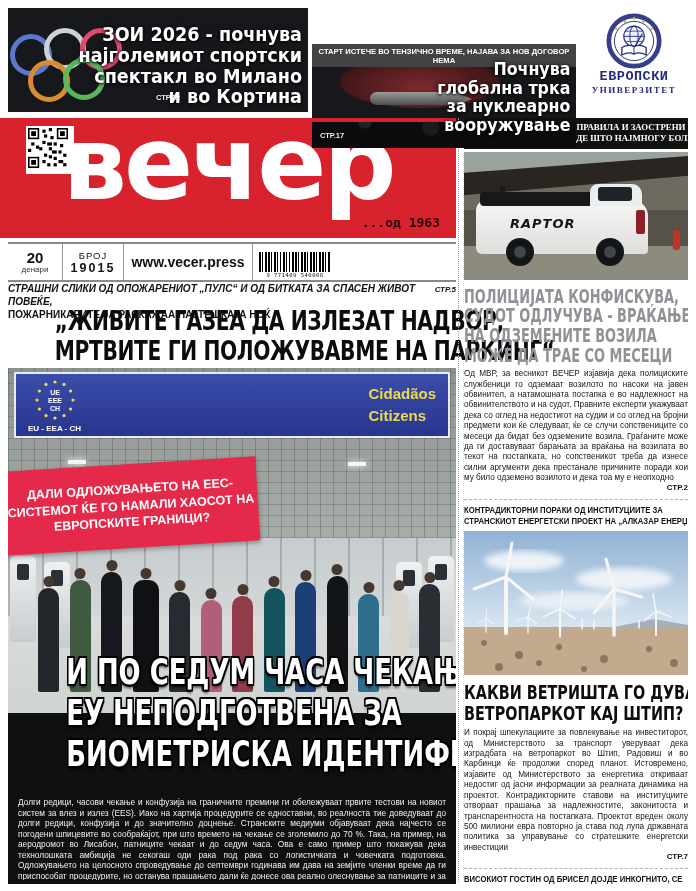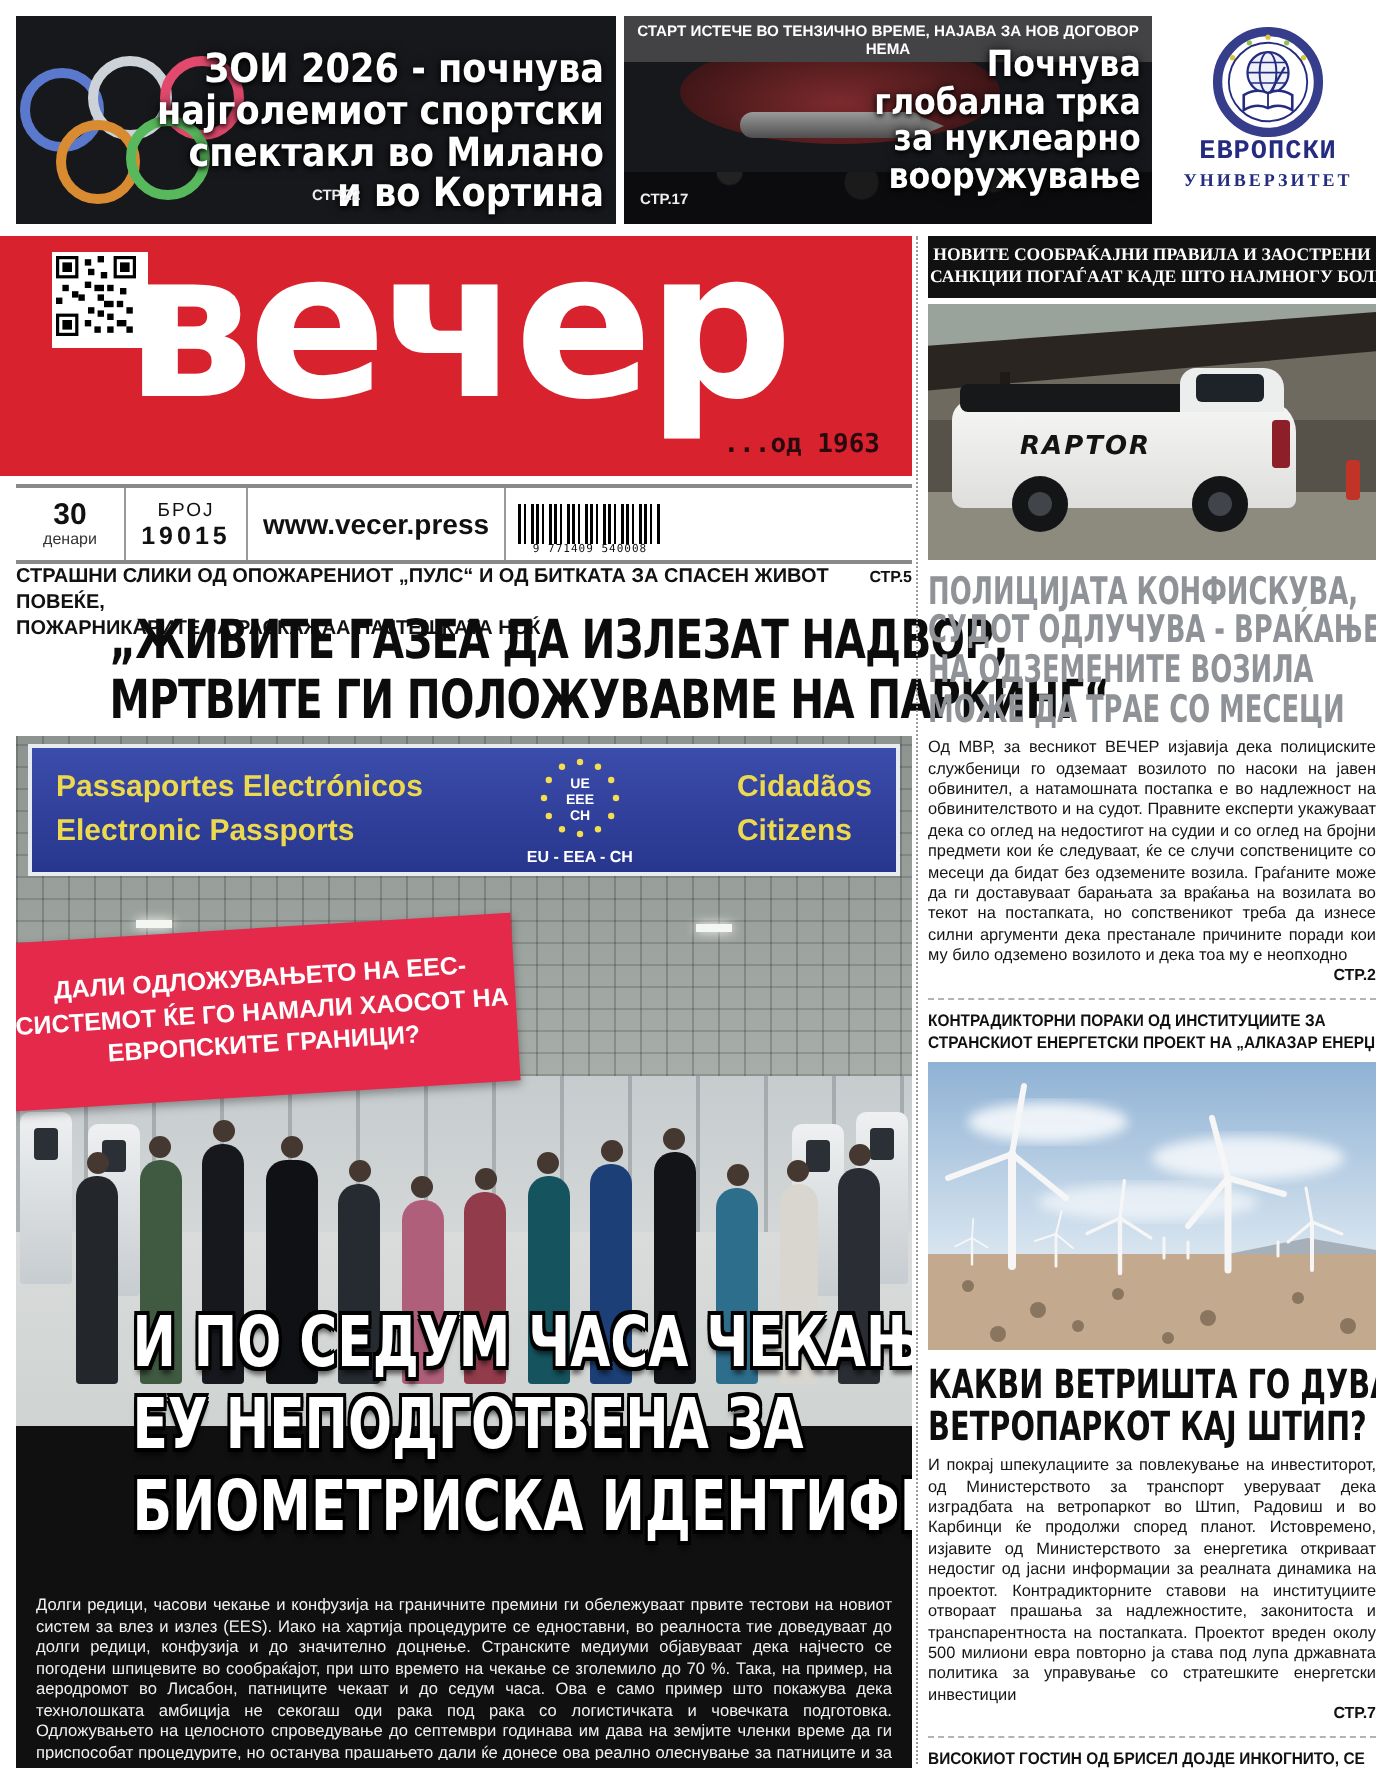--- a/index.html
+++ b/index.html
@@ -1,21 +1,21 @@
 <!DOCTYPE html>
 <html><head>
 <meta charset="utf-8">
 <style>
   html,body{margin:0;padding:0;background:#e9e9e9;}
   .page{position:relative;width:696px;height:891px;background:#fff;overflow:hidden;
         font-family:"Liberation Sans",sans-serif;color:#111;margin:0 auto;}
   
   .teaser{position:absolute;top:8px;height:104px;background:#17181c;overflow:hidden;}
   .t1{left:8px;width:300px;}
-  .t2{left:312px;width:264px;}
+  .t2{left:312px;width:264px;margin-top:36px;}
   .teaser .tk{position:absolute;top:0;left:0;right:0;background:#434346;color:#fff;
         font-size:7.6px;font-weight:bold;text-align:center;padding:2.5px 0;z-index:4;}
   .teaser .th{position:absolute;right:6px;top:16px;text-align:right;color:#fff;font-weight:bold;
         font-family:"DejaVu Sans",sans-serif;line-height:1.04;z-index:4;text-shadow:0 1px 3px #000,0 0 6px rgba(0,0,0,.7);}
   .t1 .th{font-size:20px;}
   .t2 .th{font-size:18px;}
   .th .ln{display:block;white-space:nowrap;transform:scaleX(.88);transform-origin:100% 50%;}
   .teaser .pg{position:absolute;color:#eee;font-size:7.5px;font-weight:bold;z-index:5;}
   .t1 .pg{left:148px;bottom:10px;}
   .t2 .pg{left:8px;bottom:8px;}
@@ -61,21 +61,21 @@
   .issue{width:60px;}
   .issue .l{font-size:9.5px;letter-spacing:1px;}
   .issue .n{font-size:12.5px;font-weight:bold;letter-spacing:2px;}
   .site{width:128px;font-size:14px;font-weight:bold;}
   .bc{width:84px;justify-content:flex-end;padding-bottom:2px;}
   .bars{height:20px;margin:2px 6px 0;
         background:repeating-linear-gradient(90deg,#000 0 1.5px,#fff 1.5px 3px,#000 3px 4px,#fff 4px 6.5px,#000 6.5px 8px,#fff 8px 9px);}
   .bcd{font-size:5.5px;font-family:"DejaVu Sans Mono",monospace;letter-spacing:.5px;}
   
   .lkick{position:absolute;left:8px;top:282px;width:448px;font-weight:bold;font-size:10px;line-height:1.3;}
-  .lkick .row1{display:flex;justify-content:space-between;align-items:baseline;}
+  .lkick .row1{display:flex;justify-content:space-between;align-items:baseline;font-style:italic;}
   .lkick .pg{font-size:8px;}
   .lhead{position:absolute;left:-4px;top:306px;width:470px;text-align:center;color:#0c0c0c;
         font-family:"DejaVu Sans",sans-serif;font-weight:bold;}
   .lhead .ln{display:block;white-space:nowrap;transform:scaleX(.75);font-size:27px;line-height:1.12;letter-spacing:-.5px;}
   
   .main-block{position:absolute;left:8px;top:368px;width:448px;height:516px;overflow:hidden;}
   .photo{position:absolute;left:0;top:0;right:0;height:345px;background:#b9bfc0;overflow:hidden;}
   .ceil{position:absolute;left:0;right:0;top:0;height:170px;background:
         repeating-linear-gradient(90deg,rgba(0,0,0,.18) 0 1px,transparent 1px 13px),
         repeating-linear-gradient(0deg,rgba(0,0,0,.15) 0 1px,transparent 1px 11px),
@@ -254,21 +254,21 @@
         <rect x="16" y="22" width="2" height="2" fill="#000"></rect>
           <rect x="22" y="22" width="2" height="2" fill="#000"></rect>
       </svg>
     </div>
     <div class="logo">вечер</div>
     <div class="tagline">...од 1963</div>
   </div>
 
   <div class="dateline">
     <div class="dl price">
-      <div class="v">30</div>
+      <div class="v">20</div>
       <div class="u">денари</div>
     </div>
     <div class="dl issue">
       <div class="l">БРОЈ</div>
       <div class="n">19015</div>
     </div>
     <div class="dl site">www.vecer.press</div>
     <div class="dl bc">
       <div class="bars"></div>
       <div class="bcd">9 771409 540008</div>
@@ -290,24 +290,20 @@
 
   <div class="main-block">
     <div class="photo">
       <div class="ceil"></div>
       <div class="wall"></div>
       <div class="floorz"></div>
       <span class="lamp" style="left:60px;top:92px;"></span>
       <span class="lamp" style="left:200px;top:100px;"></span>
       <span class="lamp" style="left:340px;top:94px;"></span>
       <div class="sign">
-        <div class="col">
-          <div>Passaportes Electrónicos</div>
-          <div>Electronic Passports</div>
-        </div>
         <div class="ctr">
           <svg width="44" height="44" viewBox="-22 -22 44 44">
             <g fill="#f4dd4e">
               <circle cx="0" cy="-18" r="1.6"></circle>
                 <circle cx="9" cy="-15.6" r="1.6"></circle>
                 <circle cx="15.6" cy="-9" r="1.6"></circle>
               <circle cx="18" cy="0" r="1.6"></circle>
                 <circle cx="15.6" cy="9" r="1.6"></circle>
                 <circle cx="9" cy="15.6" r="1.6"></circle>
               <circle cx="0" cy="18" r="1.6"></circle>

